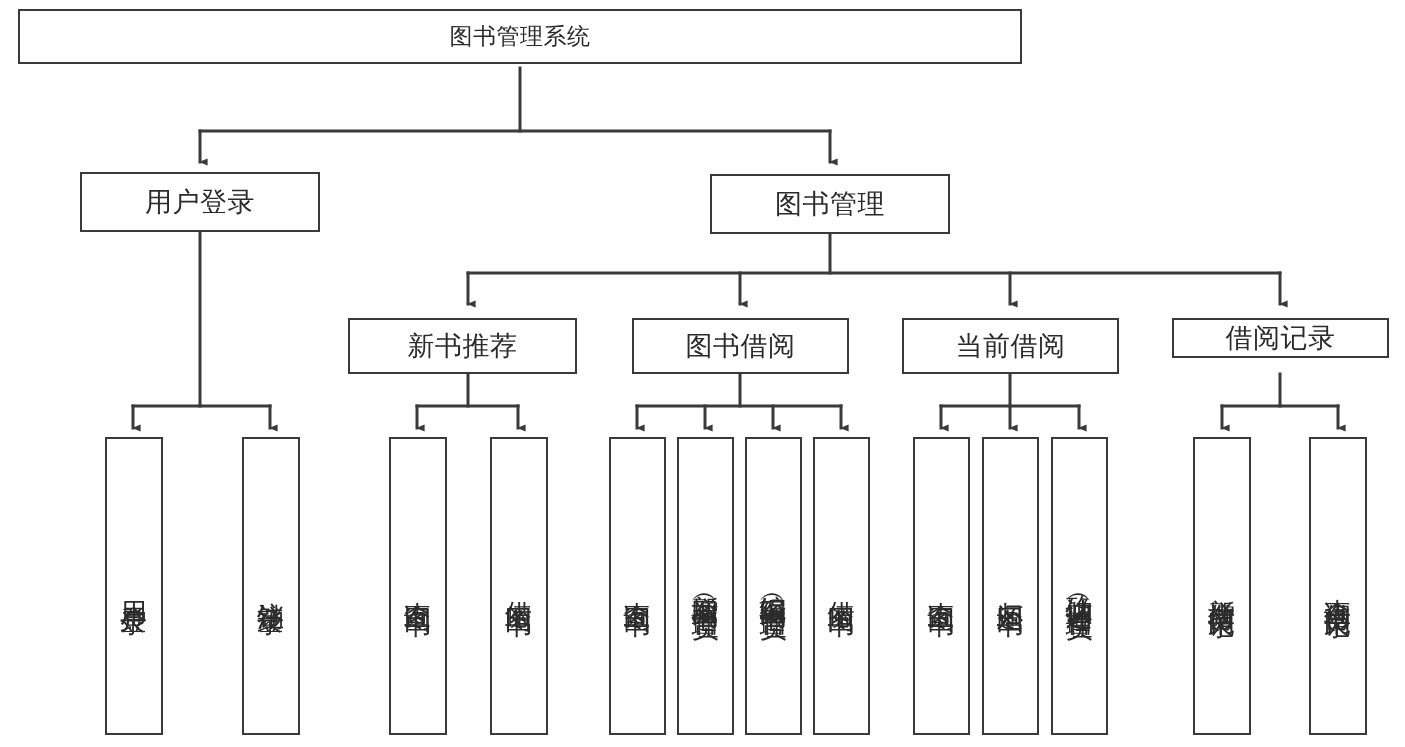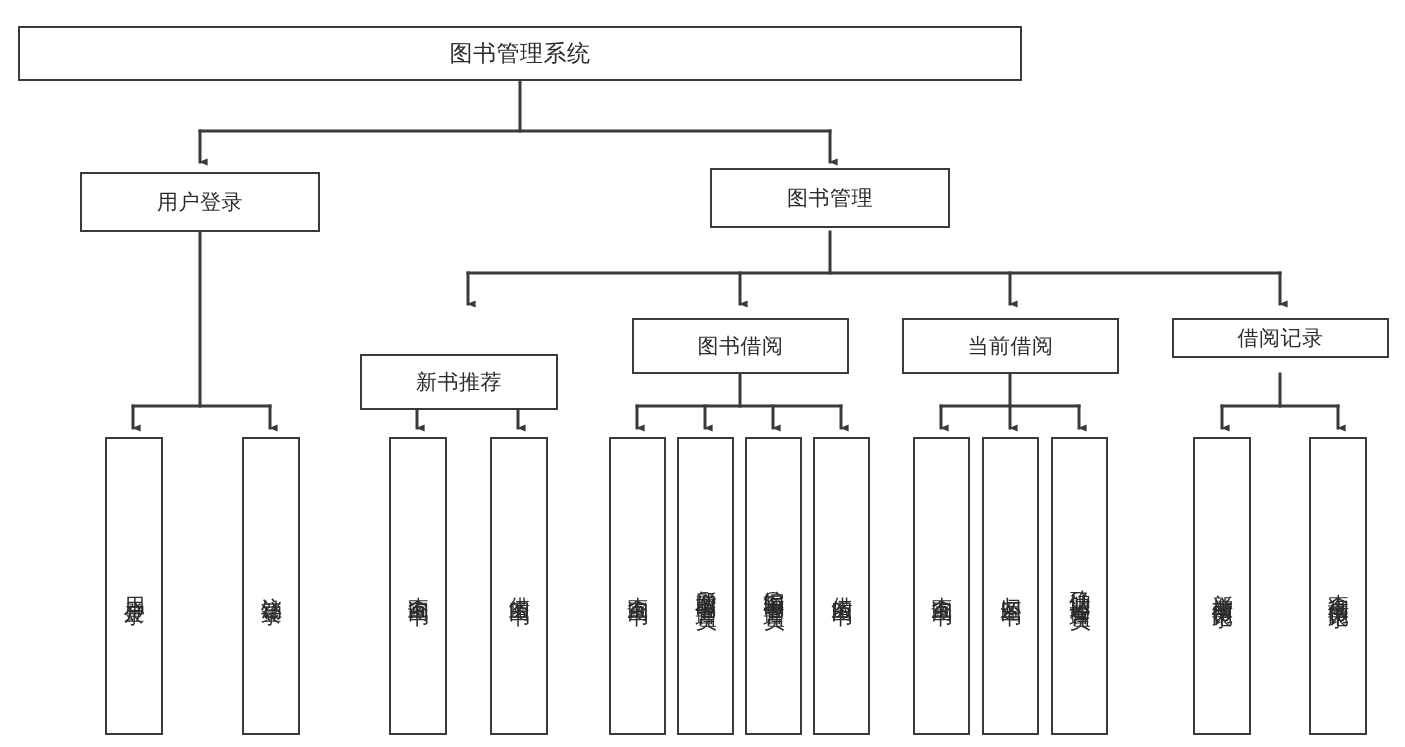--- a/index.html
+++ b/index.html
@@ -33,21 +33,21 @@
     box-sizing: border-box;
     background: #ffffff;
     border: 2px solid #3a3a3a;
     display: flex;
     align-items: center;
     justify-content: center;
     overflow: hidden;
   }
   .node-label {
     color: #2b2b2b;
-    font-size: 21px;
+    font-size: 27px;
     line-height: 1.18;
     letter-spacing: 0.5px;
     white-space: nowrap;
     text-align: center;
   }
   .node.vertical .node-label {
     writing-mode: vertical-rl;
     text-orientation: upright;
     letter-spacing: 3px;
     line-height: 1.0;
@@ -111,32 +111,32 @@
       <path d="M 1010 406 L 1010 428" marker-end="url(#arrowhead)"></path>
       <path d="M 1079 406 L 1079 428" marker-end="url(#arrowhead)"></path>
 
       <path d="M 1280 374 L 1280 406"></path>
       <path d="M 1222 406 L 1338 406"></path>
       <path d="M 1222 406 L 1222 428" marker-end="url(#arrowhead)"></path>
       <path d="M 1338 406 L 1338 428" marker-end="url(#arrowhead)"></path>
     </g>
   </svg>
 
-  <div class="node root" style="left:18px; top:26px; width:1004px; height:55px;">
+  <div class="node root" style="left:18px; top:9px; width:1004px; height:55px;">
     <span class="node-label">图书管理系统</span>
   </div>
 
   <div class="node" style="left:80px; top:172px; width:240px; height:60px;">
     <span class="node-label">用户登录</span>
   </div>
-  <div class="node" style="left:710px; top:168px; width:240px; height:60px;">
+  <div class="node" style="left:710px; top:174px; width:240px; height:60px;">
     <span class="node-label">图书管理</span>
   </div>
 
-  <div class="node" style="left:360px; top:318px; width:198px; height:56px;margin-top:36px;">
+  <div class="node" style="left:348px; top:318px; width:229px; height:56px;">
     <span class="node-label">新书推荐</span>
   </div>
   <div class="node" style="left:632px; top:318px; width:217px; height:56px;">
     <span class="node-label">图书借阅</span>
   </div>
   <div class="node" style="left:902px; top:318px; width:217px; height:56px;">
     <span class="node-label">当前借阅</span>
   </div>
   <div class="node" style="left:1172px; top:318px; width:217px; height:40px;">
     <span class="node-label">借阅记录</span>

